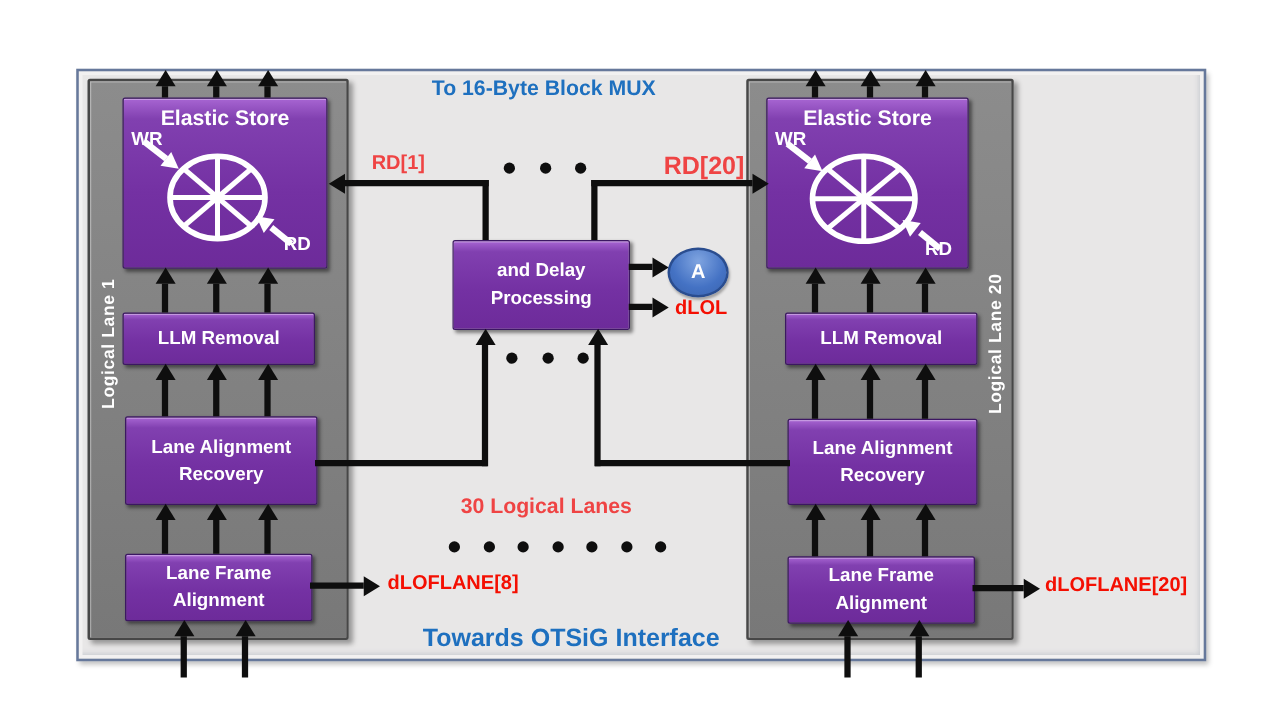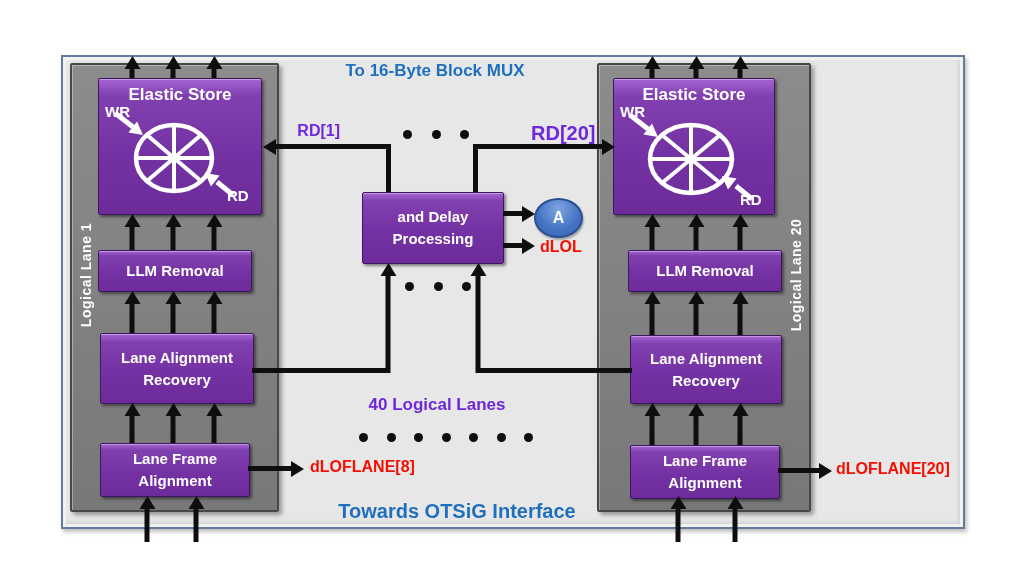--- a/index.html
+++ b/index.html
@@ -49,21 +49,21 @@
   .aleft::before{content:"";position:absolute;left:-13px;top:50%;transform:translateY(-50%);
                border-top:8px solid transparent;border-bottom:8px solid transparent;
                border-right:13px solid #0e0e0e;}
   .vline{position:absolute;width:5px;background:#0e0e0e;z-index:5;}
   .hline{position:absolute;height:5px;background:#0e0e0e;z-index:5;}
 
   .dots{position:absolute;display:flex;justify-content:space-between;z-index:5;}
   .dots i{width:9px;height:9px;background:#0e0e0e;border-radius:50%;}
 
   .blue{position:absolute;color:#1e70bf;z-index:5;}
-  .black-lbl{position:absolute;color:#6d28d9;z-index:7;}
+  .black-lbl{position:absolute;color:#ef4444;z-index:7;}
   .red-lbl{position:absolute;color:#f40f02;font-size:16px;z-index:7;}
 
   .oval{position:absolute;left:534px;top:198px;width:45px;height:36px;border-radius:50%;
         background:radial-gradient(circle at 50% 25%, #7fa4e0 0%, #4472c4 60%, #3a63ad 100%);
         border:2px solid #2a4d8f;color:#fff;font-size:16px;display:flex;align-items:center;
         justify-content:center;z-index:7;box-shadow:1px 2px 2px rgba(0,0,0,.3);}
 </style>
 </head>
 <body>
 
@@ -201,21 +201,21 @@
       <i></i>
   </div>
 
   <div class="aright" style="left:503px;top:211px;width:19px;"></div>
   <div class="oval">
     <span>A</span>
   </div>
   <div class="aright" style="left:503px;top:243px;width:19px;"></div>
   <div class="red-lbl" style="left:540px;top:238px;">dLOL</div>
 
-  <div class="black-lbl" style="left:337px;top:395px;width:200px;text-align:center;font-size:17px;">40 Logical Lanes</div>
+  <div class="black-lbl" style="left:337px;top:395px;width:200px;text-align:center;font-size:17px;">30 Logical Lanes</div>
   <div class="dots" style="left:359px;top:433px;width:174px;">
     <i></i>
       <i></i>
     <i></i>
       <i></i>
     <i></i>
       <i></i>
     <i></i>
   </div>
 

